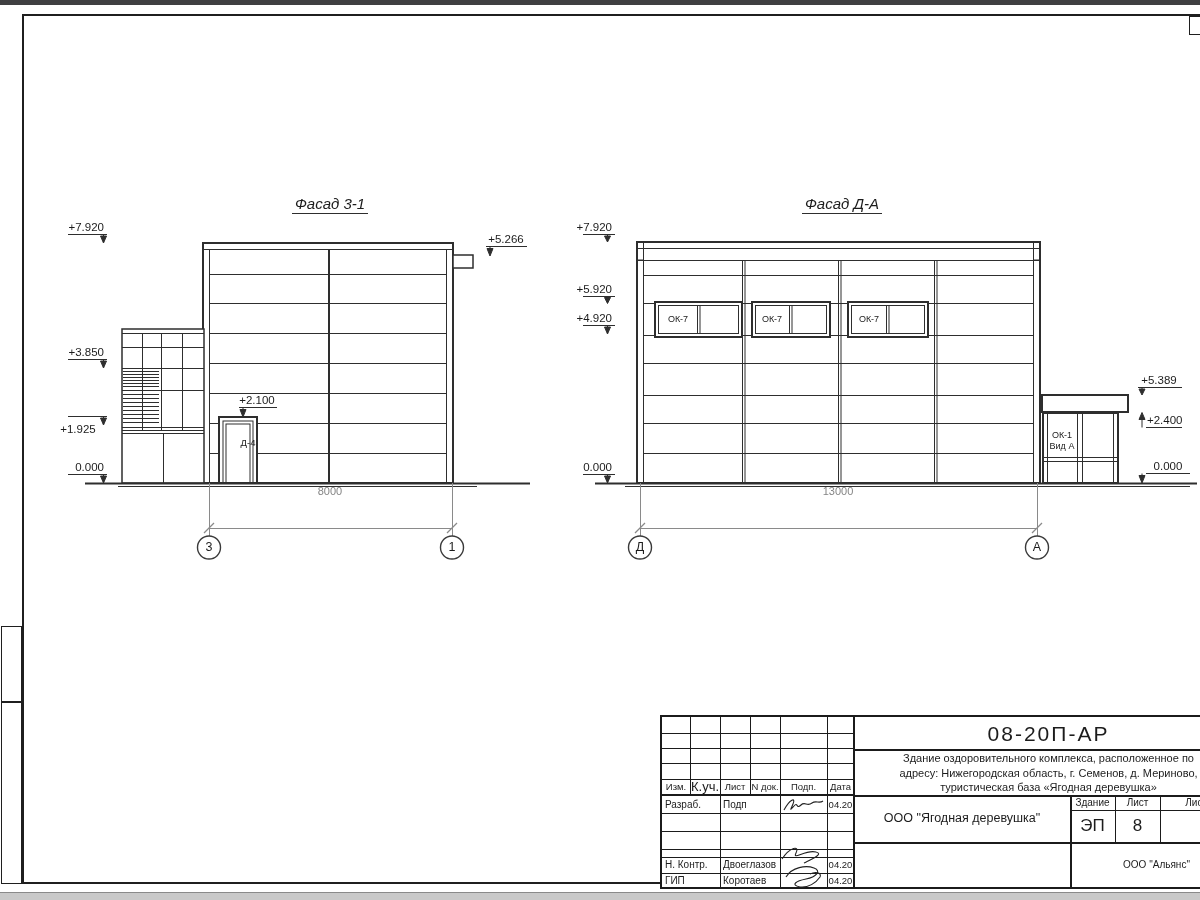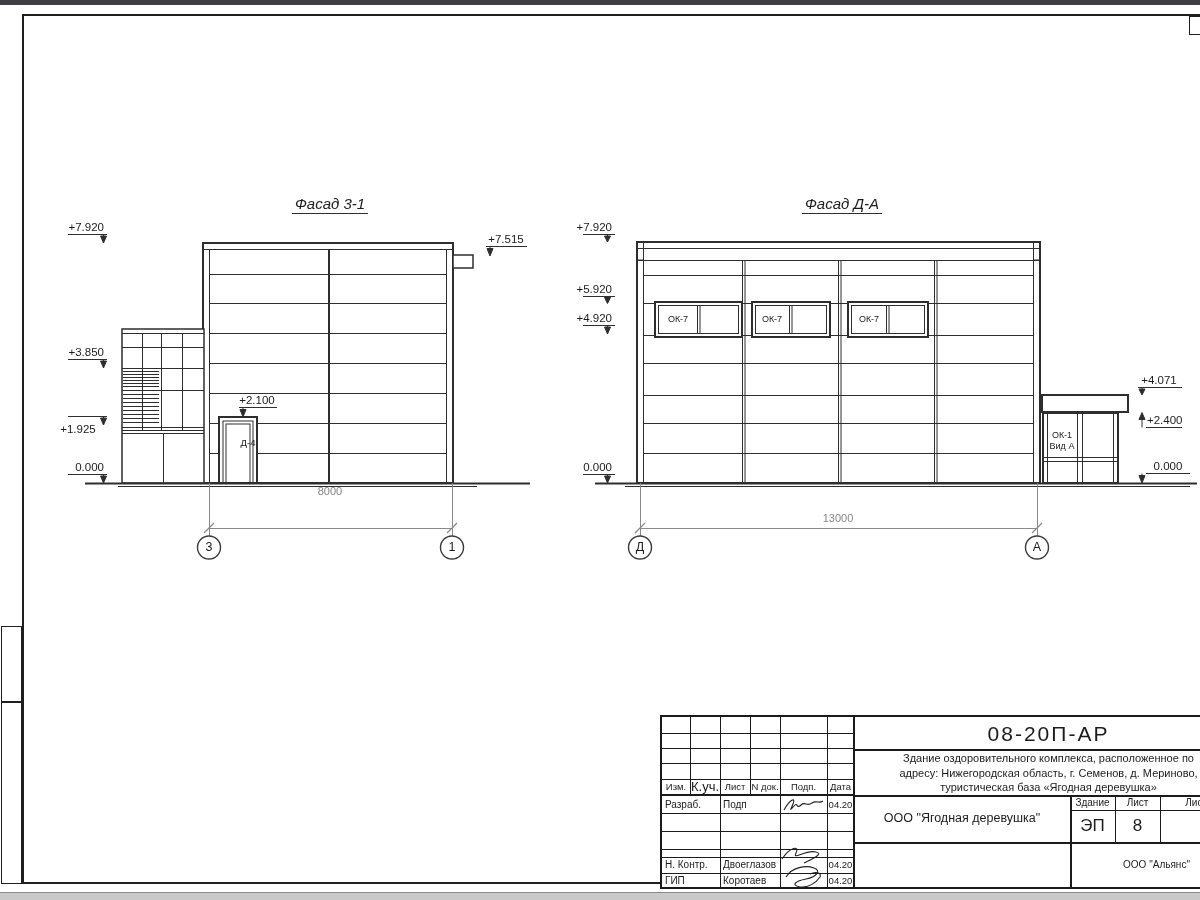--- a/index.html
+++ b/index.html
@@ -137,42 +137,42 @@
       <circle cx="1037" cy="547.5" r="11.5"></circle>
     </g>
   </svg>
 
   <div class="ftitle" style="left:250px;top:195px;"><span>Фасад 3-1</span></div>
   <div class="t r" style="left:52px;top:221px;width:52px;">+7.920</div>
   <div class="t r" style="left:52px;top:346px;width:52px;">+3.850</div>
   <div class="t r" style="left:52px;top:423px;width:52px;text-align:center;">+1.925</div>
   <div class="t r" style="left:52px;top:461px;width:52px;">0.000</div>
   <div class="t c" style="left:233px;top:394px;width:48px;">+2.100</div>
-  <div class="t c" style="left:482px;top:233px;width:48px;">+7.515</div>
+  <div class="t c" style="left:482px;top:233px;width:48px;">+5.266</div>
   <div class="t c" style="left:224px;top:436px;width:48px;font-size:9.5px;">Д-4</div>
   <div class="t c dim" style="left:300px;top:485px;width:60px;">8000</div>
   <div class="t axis" style="left:197px;top:541px;width:24px;">3</div>
   <div class="t axis" style="left:440px;top:541px;width:24px;">1</div>
 
   <div class="ftitle" style="left:762px;top:195px;"><span>Фасад Д-А</span></div>
   <div class="t r" style="left:562px;top:221px;width:50px;">+7.920</div>
   <div class="t r" style="left:562px;top:283px;width:50px;">+5.920</div>
   <div class="t r" style="left:562px;top:312px;width:50px;">+4.920</div>
   <div class="t r" style="left:562px;top:461px;width:50px;">0.000</div>
-  <div class="t c" style="left:1134px;top:374px;width:50px;">+4.071</div>
+  <div class="t c" style="left:1134px;top:374px;width:50px;">+5.389</div>
   <div class="t" style="left:1147px;top:414px;width:44px;">+2.400</div>
   <div class="t c" style="left:1146px;top:460px;width:44px;">0.000</div>
   <div class="t c small" style="left:660px;top:314px;width:36px;">ОК-7</div>
   <div class="t c small" style="left:754px;top:314px;width:36px;">ОК-7</div>
   <div class="t c small" style="left:851px;top:314px;width:36px;">ОК-7</div>
   <div class="t c small" style="left:1040px;top:430px;width:44px;">
     <div>ОК-1</div>
     <div>Вид А</div>
   </div>
-  <div class="t c dim" style="left:808px;top:512px;width:60px;">13000</div>
+  <div class="t c dim" style="left:808px;top:485px;width:60px;">13000</div>
   <div class="t axis" style="left:628px;top:541px;width:24px;">Д</div>
   <div class="t axis" style="left:1025px;top:541px;width:24px;">А</div>
 
   <div id="tb">
 
     <div class="vl" style="left:28px;top:0;height:78px;"></div>
     <div class="vl" style="left:88px;top:0;height:78px;"></div>
     <div class="vl" style="left:58px;top:0;height:170px;"></div>
     <div class="vl" style="left:118px;top:0;height:170px;"></div>
     <div class="vl" style="left:165px;top:0;height:170px;"></div>

